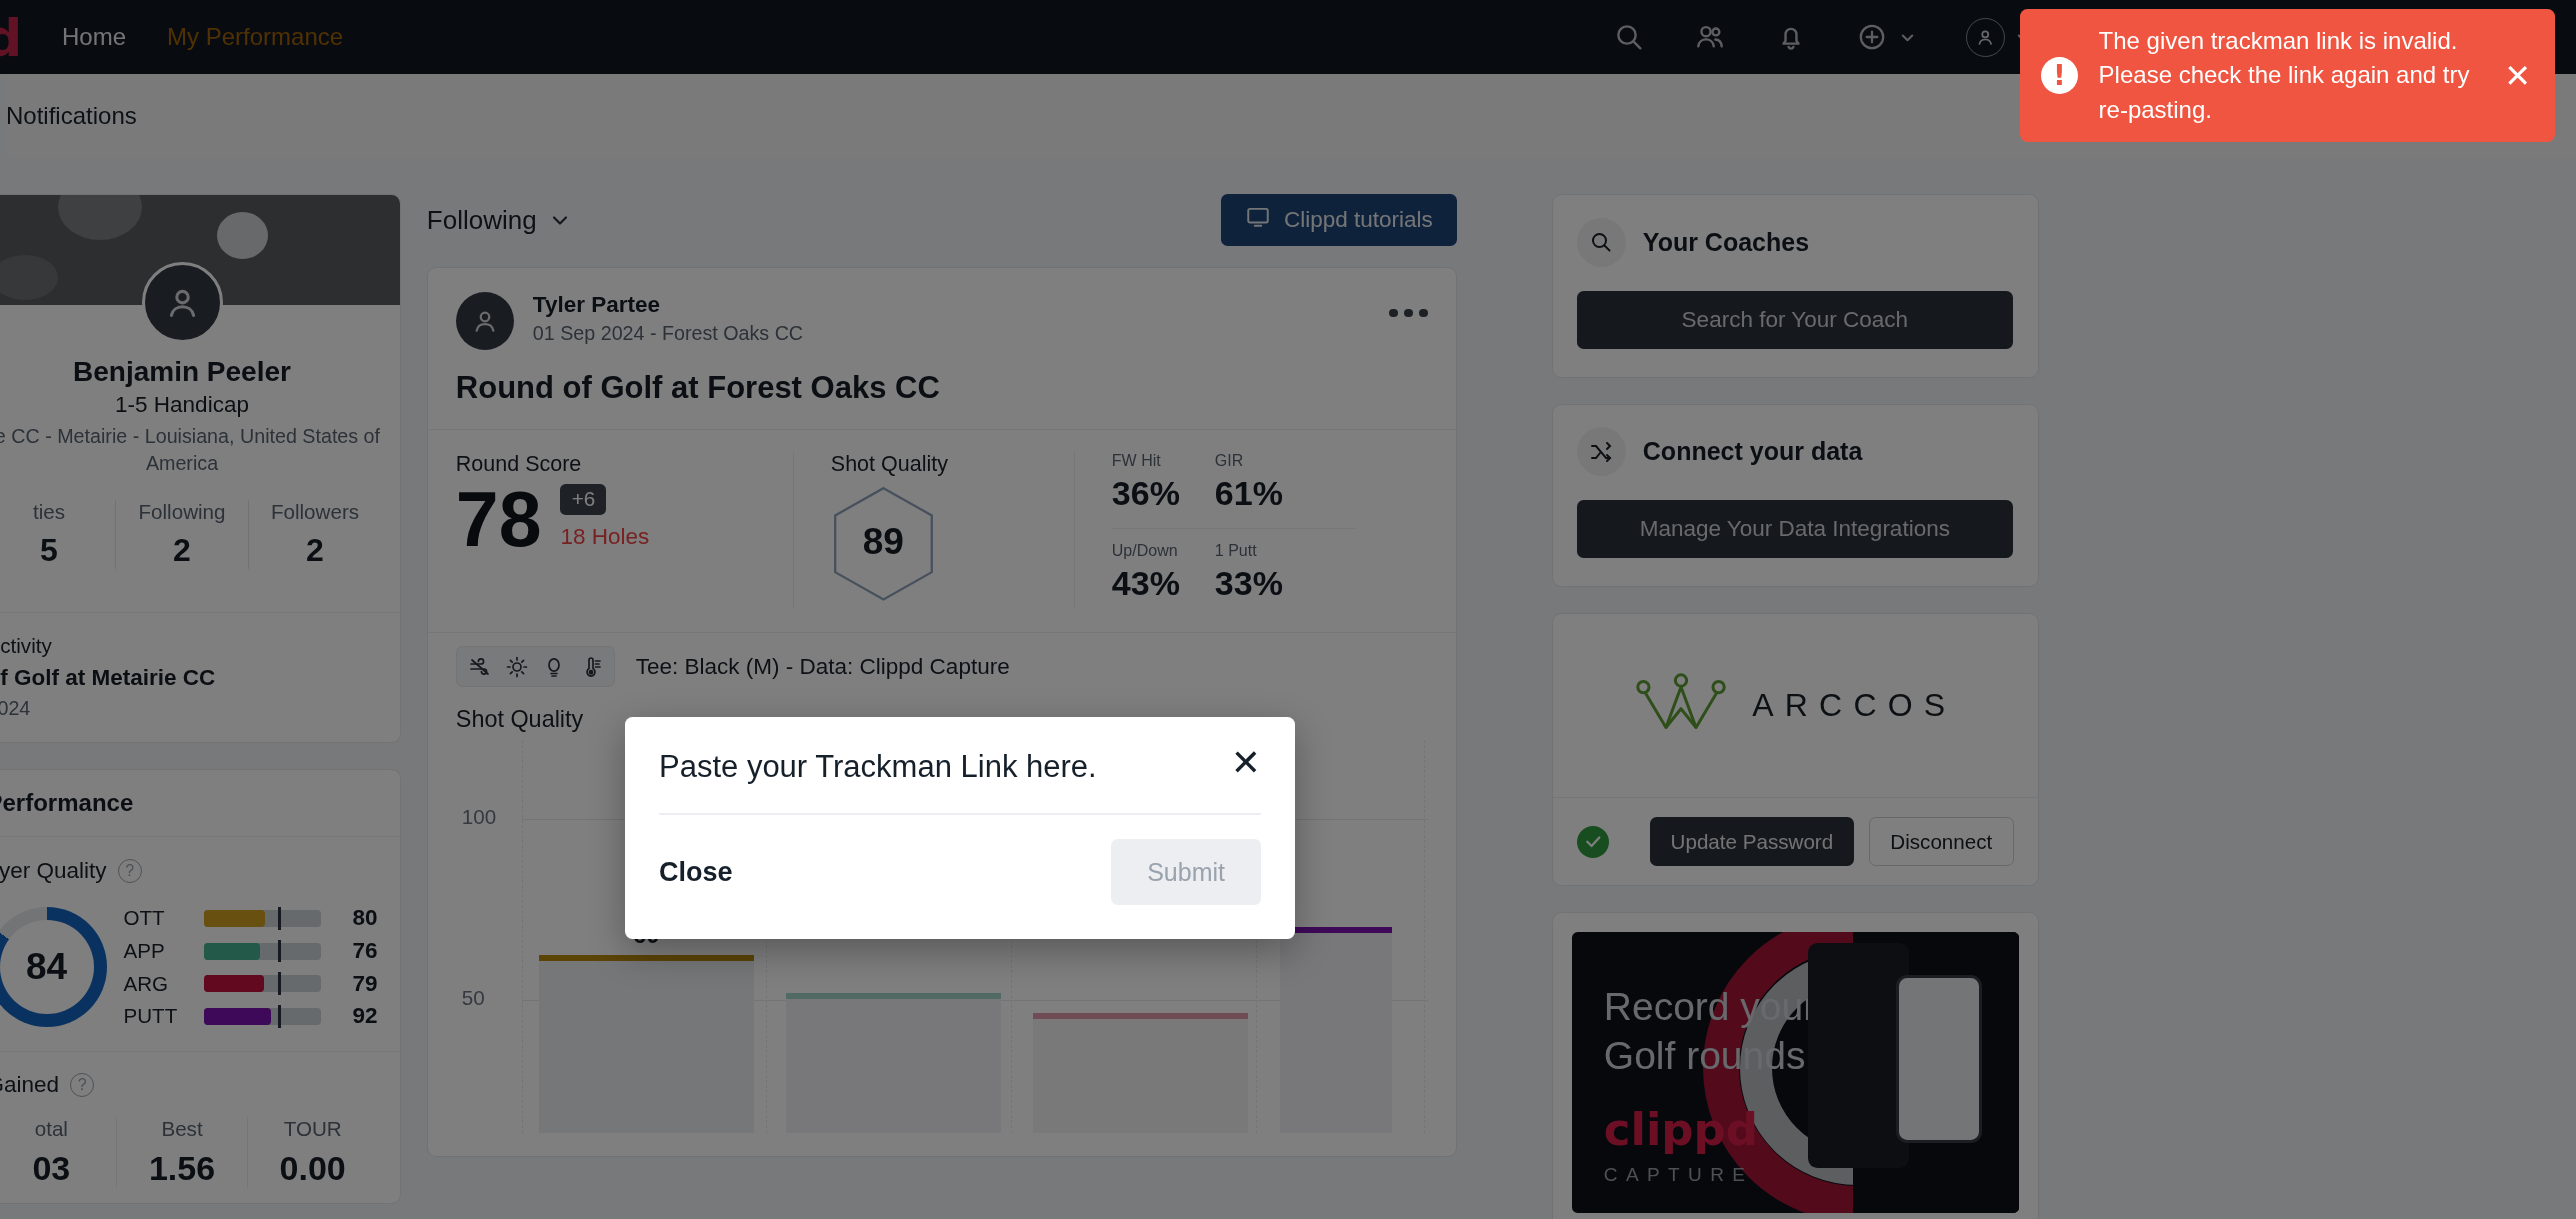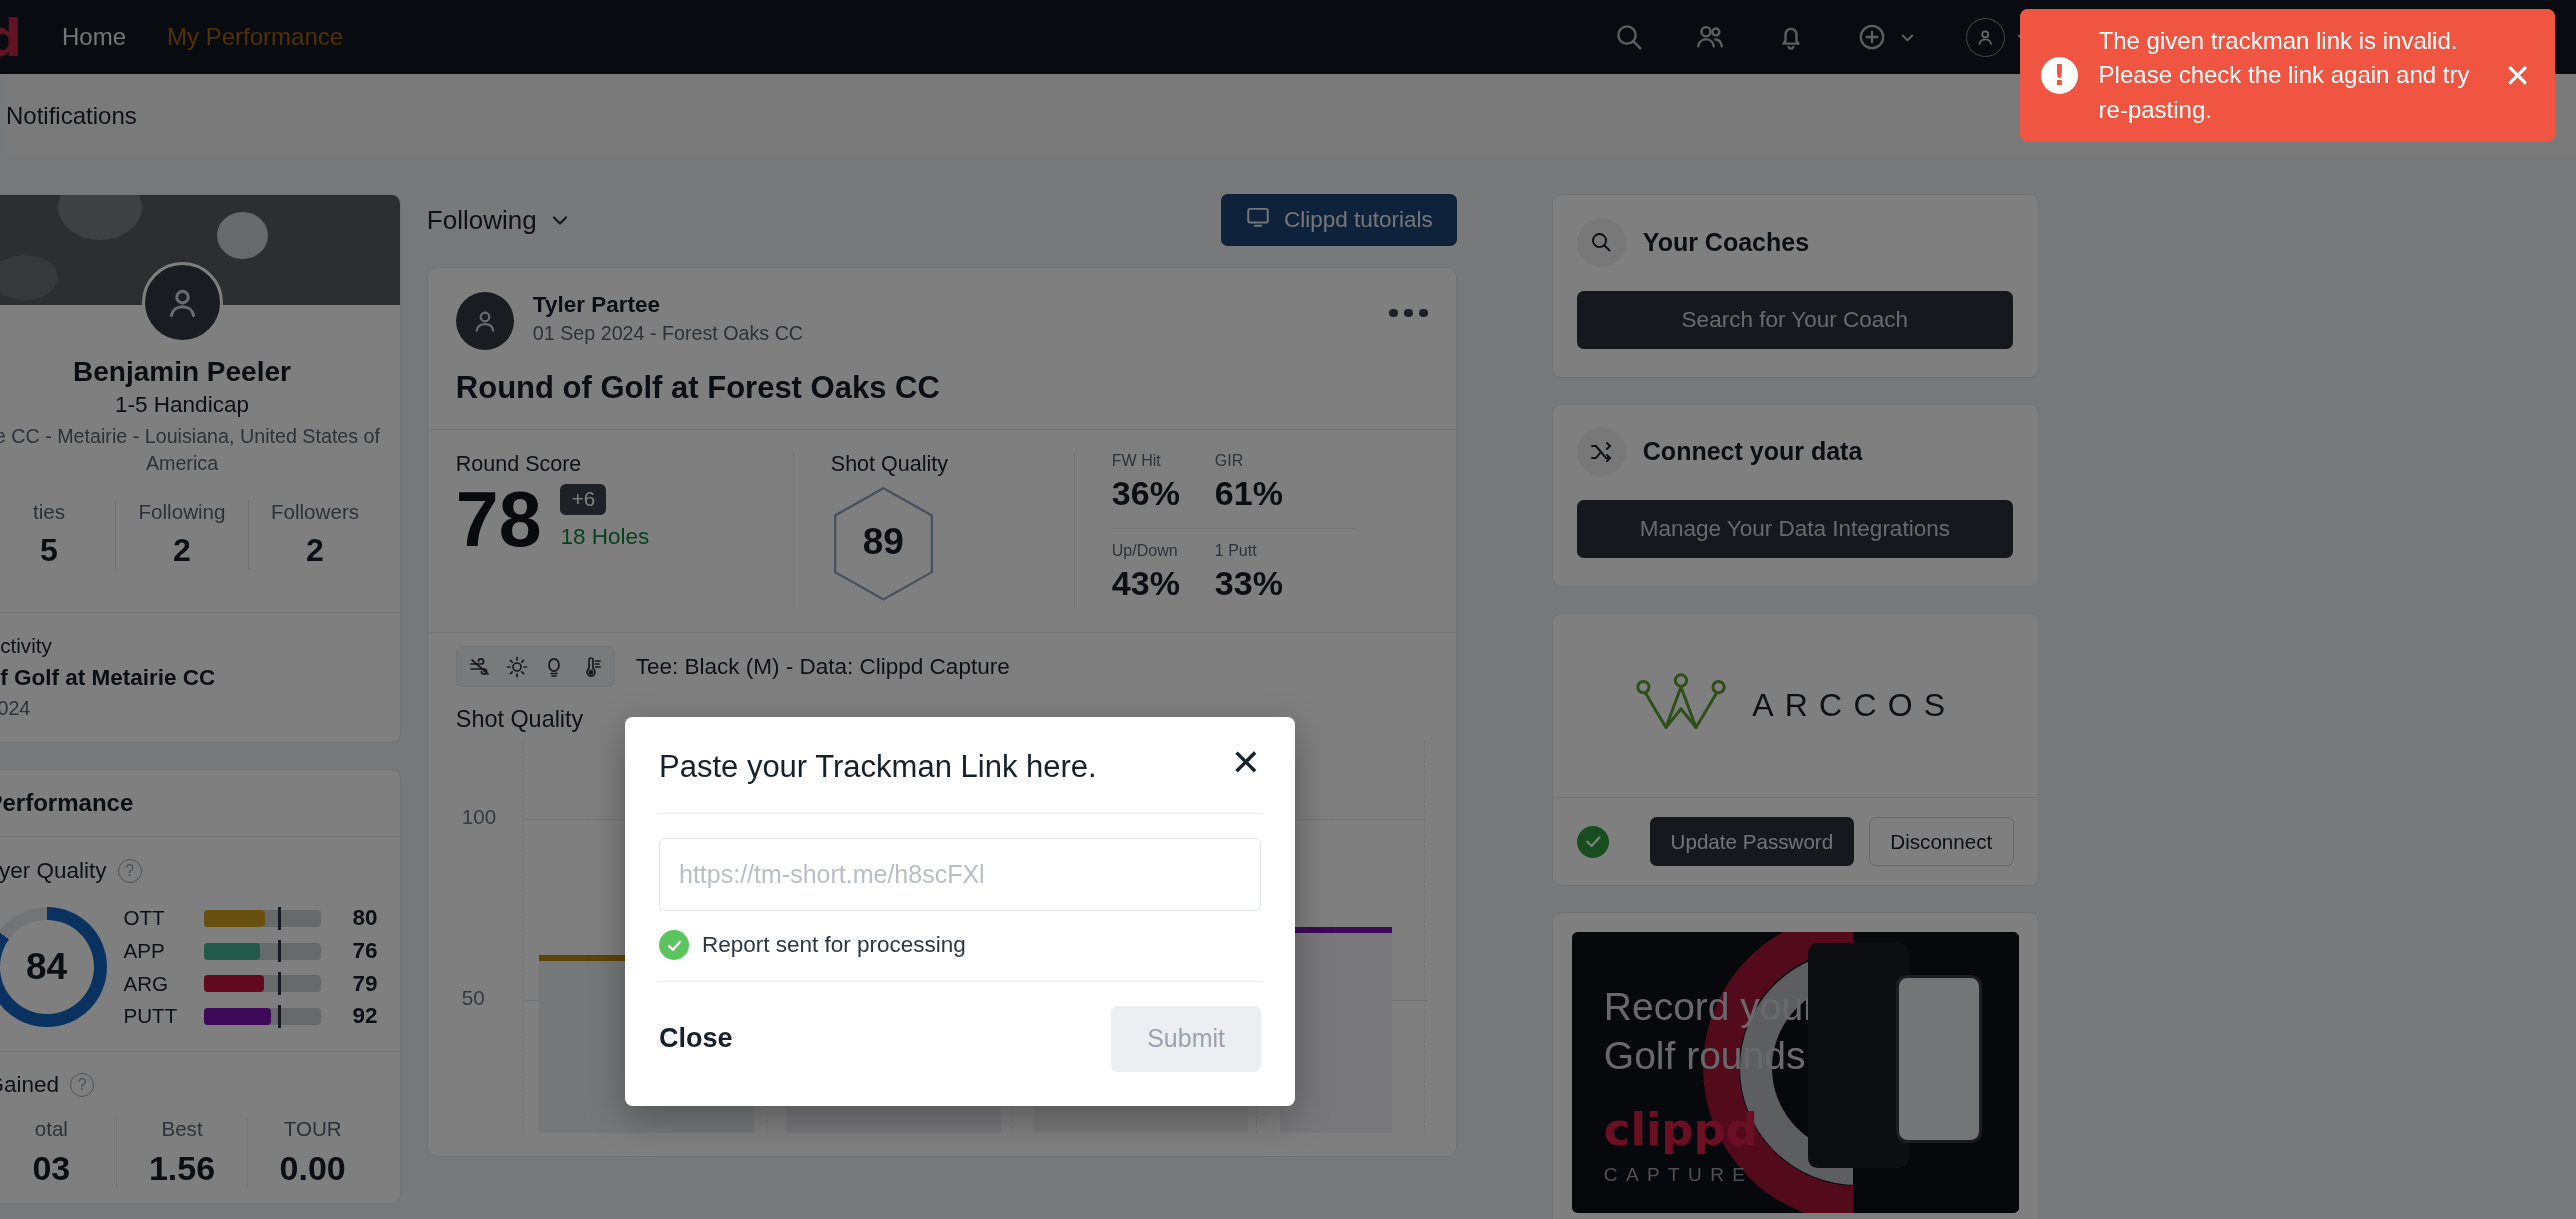--- a/index.html
+++ b/index.html
@@ -134,21 +134,21 @@
   .post-title { font-size:31px; font-weight:700; color:#161c24; padding:20.6px 28px 22.5px; }
   .post-divider { border-top:0.9px solid #e9ecef; }
   .stats-row { display:flex; align-items:stretch; padding:22.5px 28px 24px; }
   .st-score { width:337px; }
   .st-lab { font-size:21.5px; color:#1a2029; }
   .score-line { display:flex; align-items:flex-end; margin-top:5.6px; }
   .score-num { font-size:77px; font-weight:700; color:#10151c; line-height:0.95;text-align:right; }
   .score-side { margin-left:19px; padding-bottom:5.6px; }
   .chip { display:inline-block; background:#3c454f; color:#fff; border-radius:5.6px;
           font-size:20.6px; padding:3.7px 11.2px; }
-  .holes { font-size:22.5px; color:#15803d; margin-top:9.4px; }
+  .holes { font-size:22.5px; color:#ef4444; margin-top:9.4px; }
   .st-sq { width:281px; border-left:0.9px solid #e9ecef; padding-left:37px; }
   .hexwrap { margin-top:7.5px; width:105px; height:114px; position:relative;
              display:flex; align-items:center; justify-content:center; }
   .hexwrap svg { position:absolute; inset:0; }
   .hexwrap span { font-size:37px; font-weight:700; color:#161c24; position:relative; z-index:2; }
   .st-grid { flex:1; border-left:0.9px solid #e9ecef; padding-left:37px;
              display:grid; grid-template-columns:103px 131px; grid-auto-rows:auto; }
   .st-cell { padding-bottom:5.6px; }
   .st-cell .k { font-size:16px; color:#5a6472; }
   .st-cell .v { font-size:34px; font-weight:700; color:#161c24; margin-top:3.7px; }
@@ -681,31 +681,20 @@
   </div>
 
   <div class="scrim"></div>
 
   <div class="modal">
     <div class="m-head">
       <div class="m-title">Paste your Trackman Link here.</div>
       <div class="m-x">✕</div>
     </div>
     <div class="m-rule"></div>
-    <div class="m-body">
-      <input class="m-input" type="text" value="" placeholder="https://tm-short.me/h8scFXl" style="">
-      <div class="m-status">
-        <span class="dot">
-          <svg viewBox="0 0 24 24" width="19" height="19" fill="none" stroke="#fff" stroke-width="2.8" stroke-linecap="round" stroke-linejoin="round">
-              <polyline points="5,12.5 10,17.5 19,7.5"></polyline>
-            </svg>
-        </span>
-        <span class="txt">Report sent for processing</span>
-      </div>
-    </div>
     <div class="m-rule"></div>
     <div class="m-foot">
       <div class="m-close">Close</div>
       <button class="m-submit">Submit</button>
     </div>
   </div>
 
   <div class="toast">
     <div class="toast-ico">!</div>
     <div class="toast-msg">The given trackman link is invalid. Please check the link again and try re-pasting.</div>

